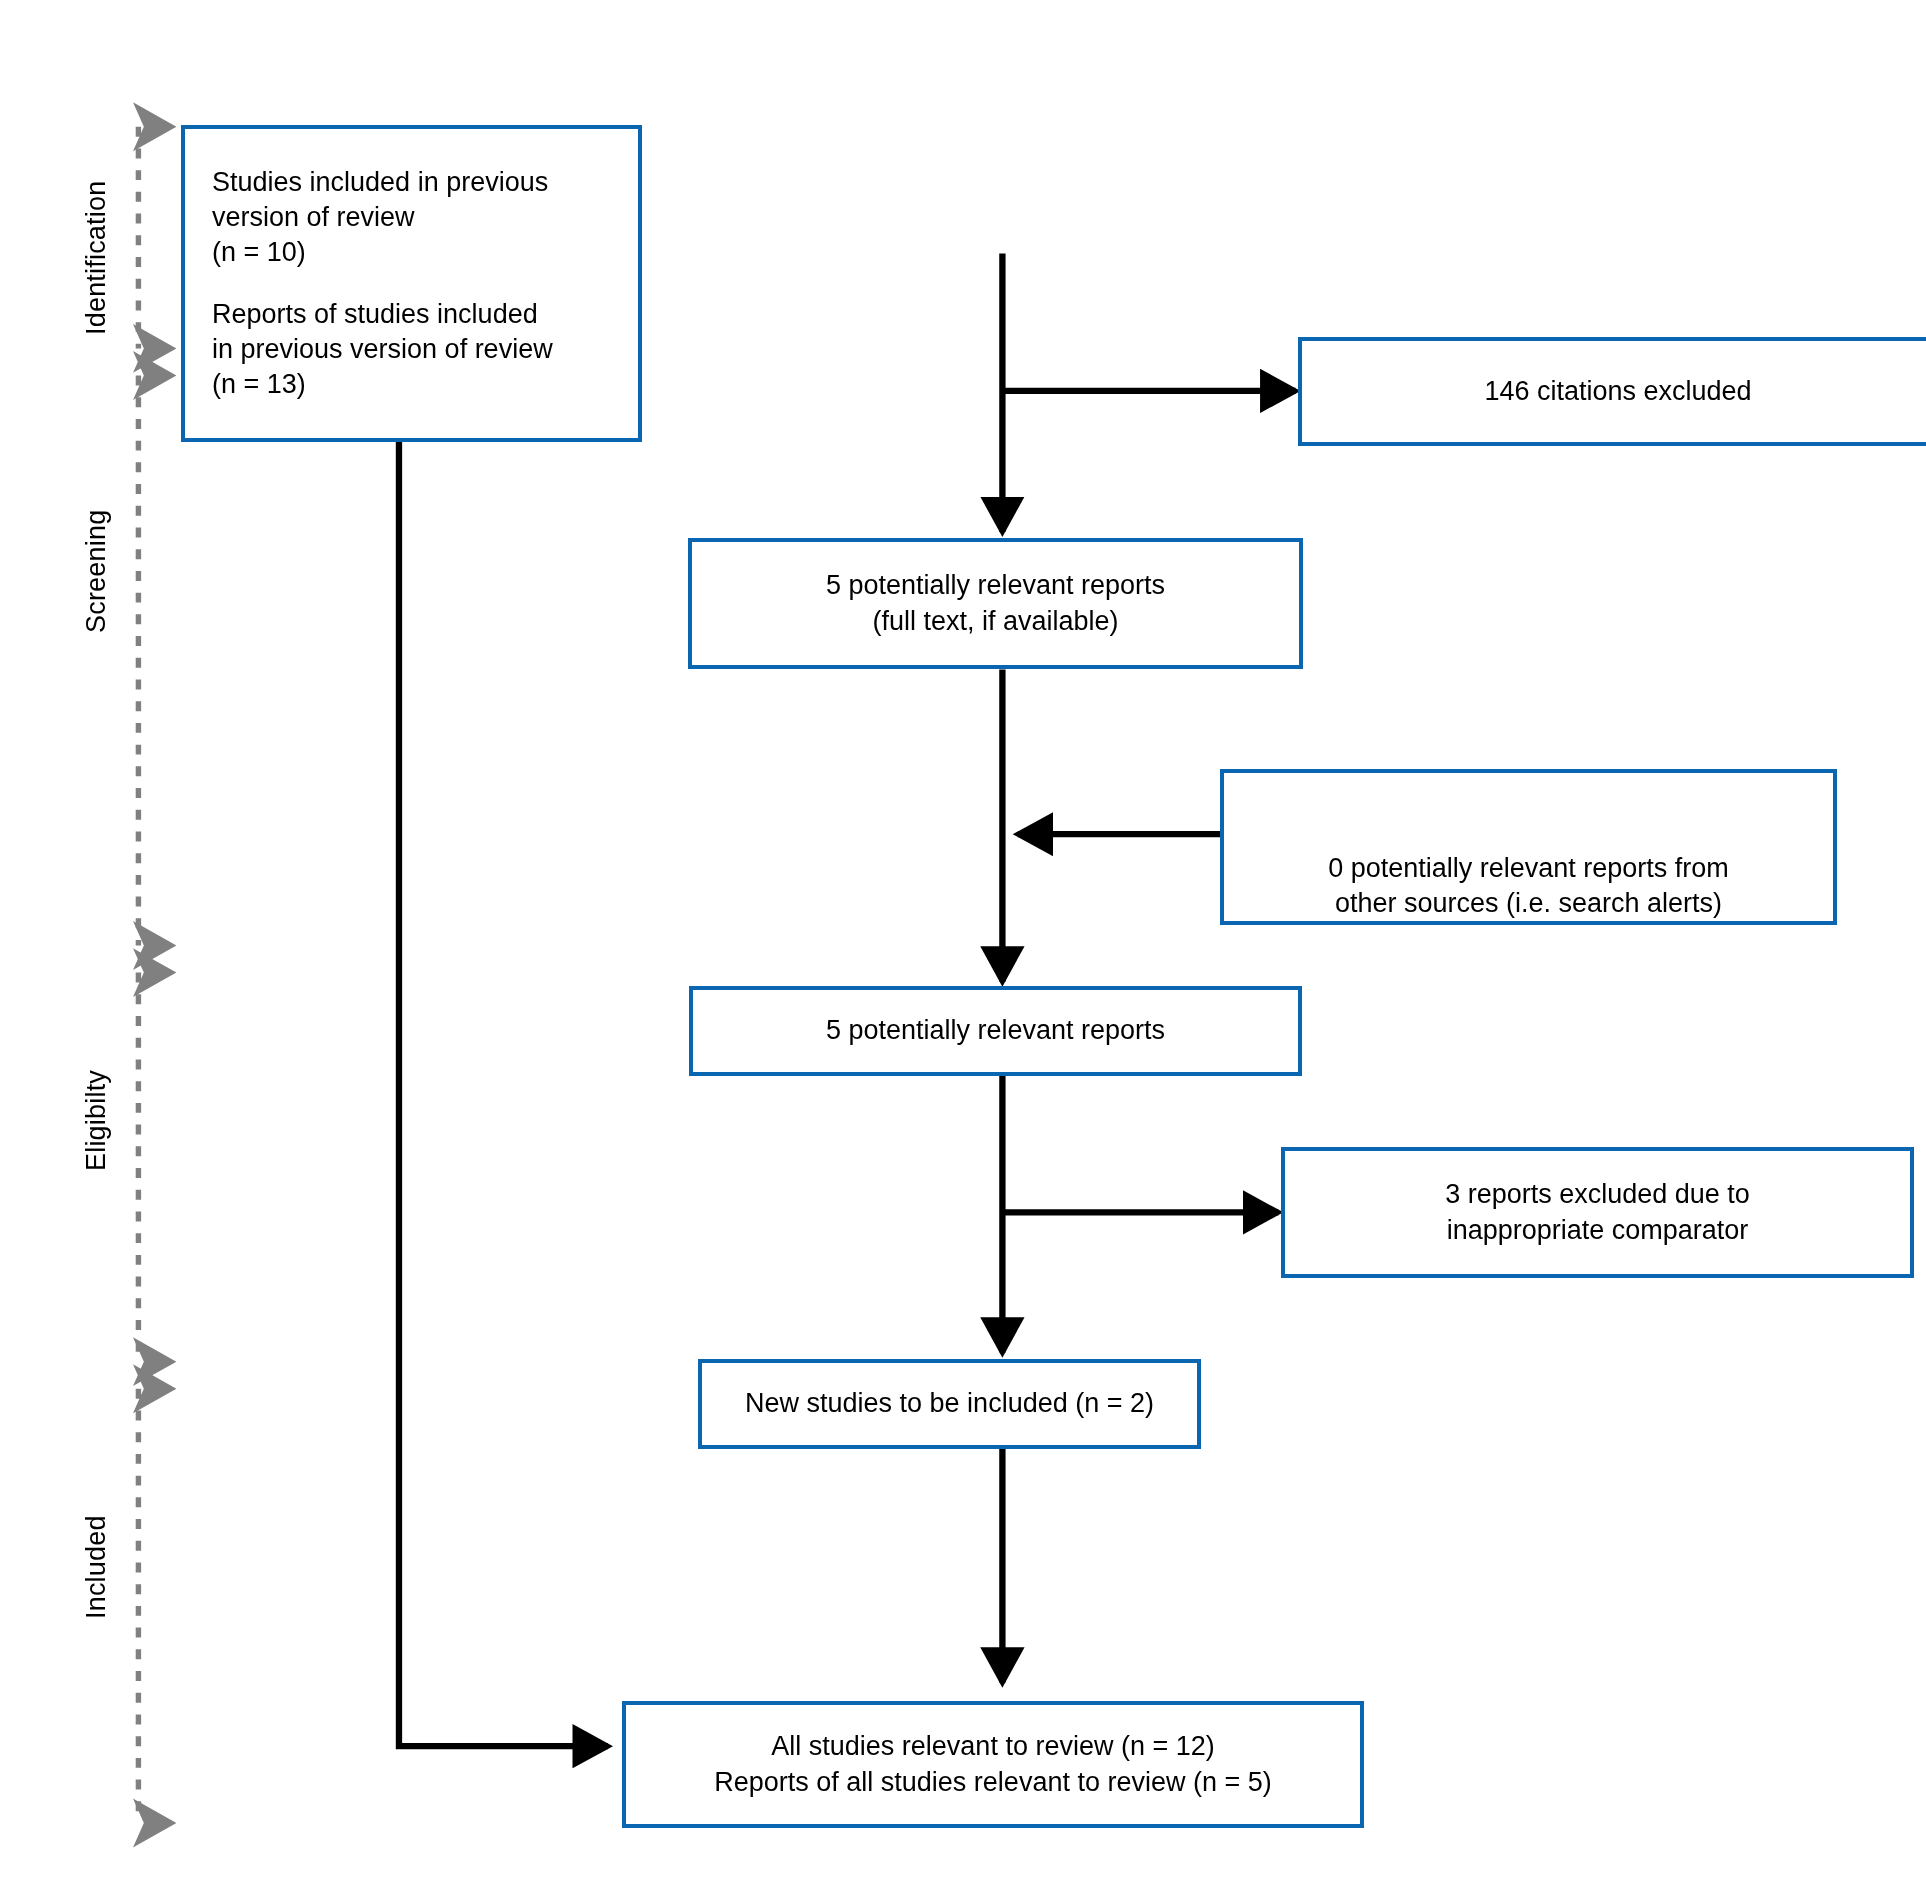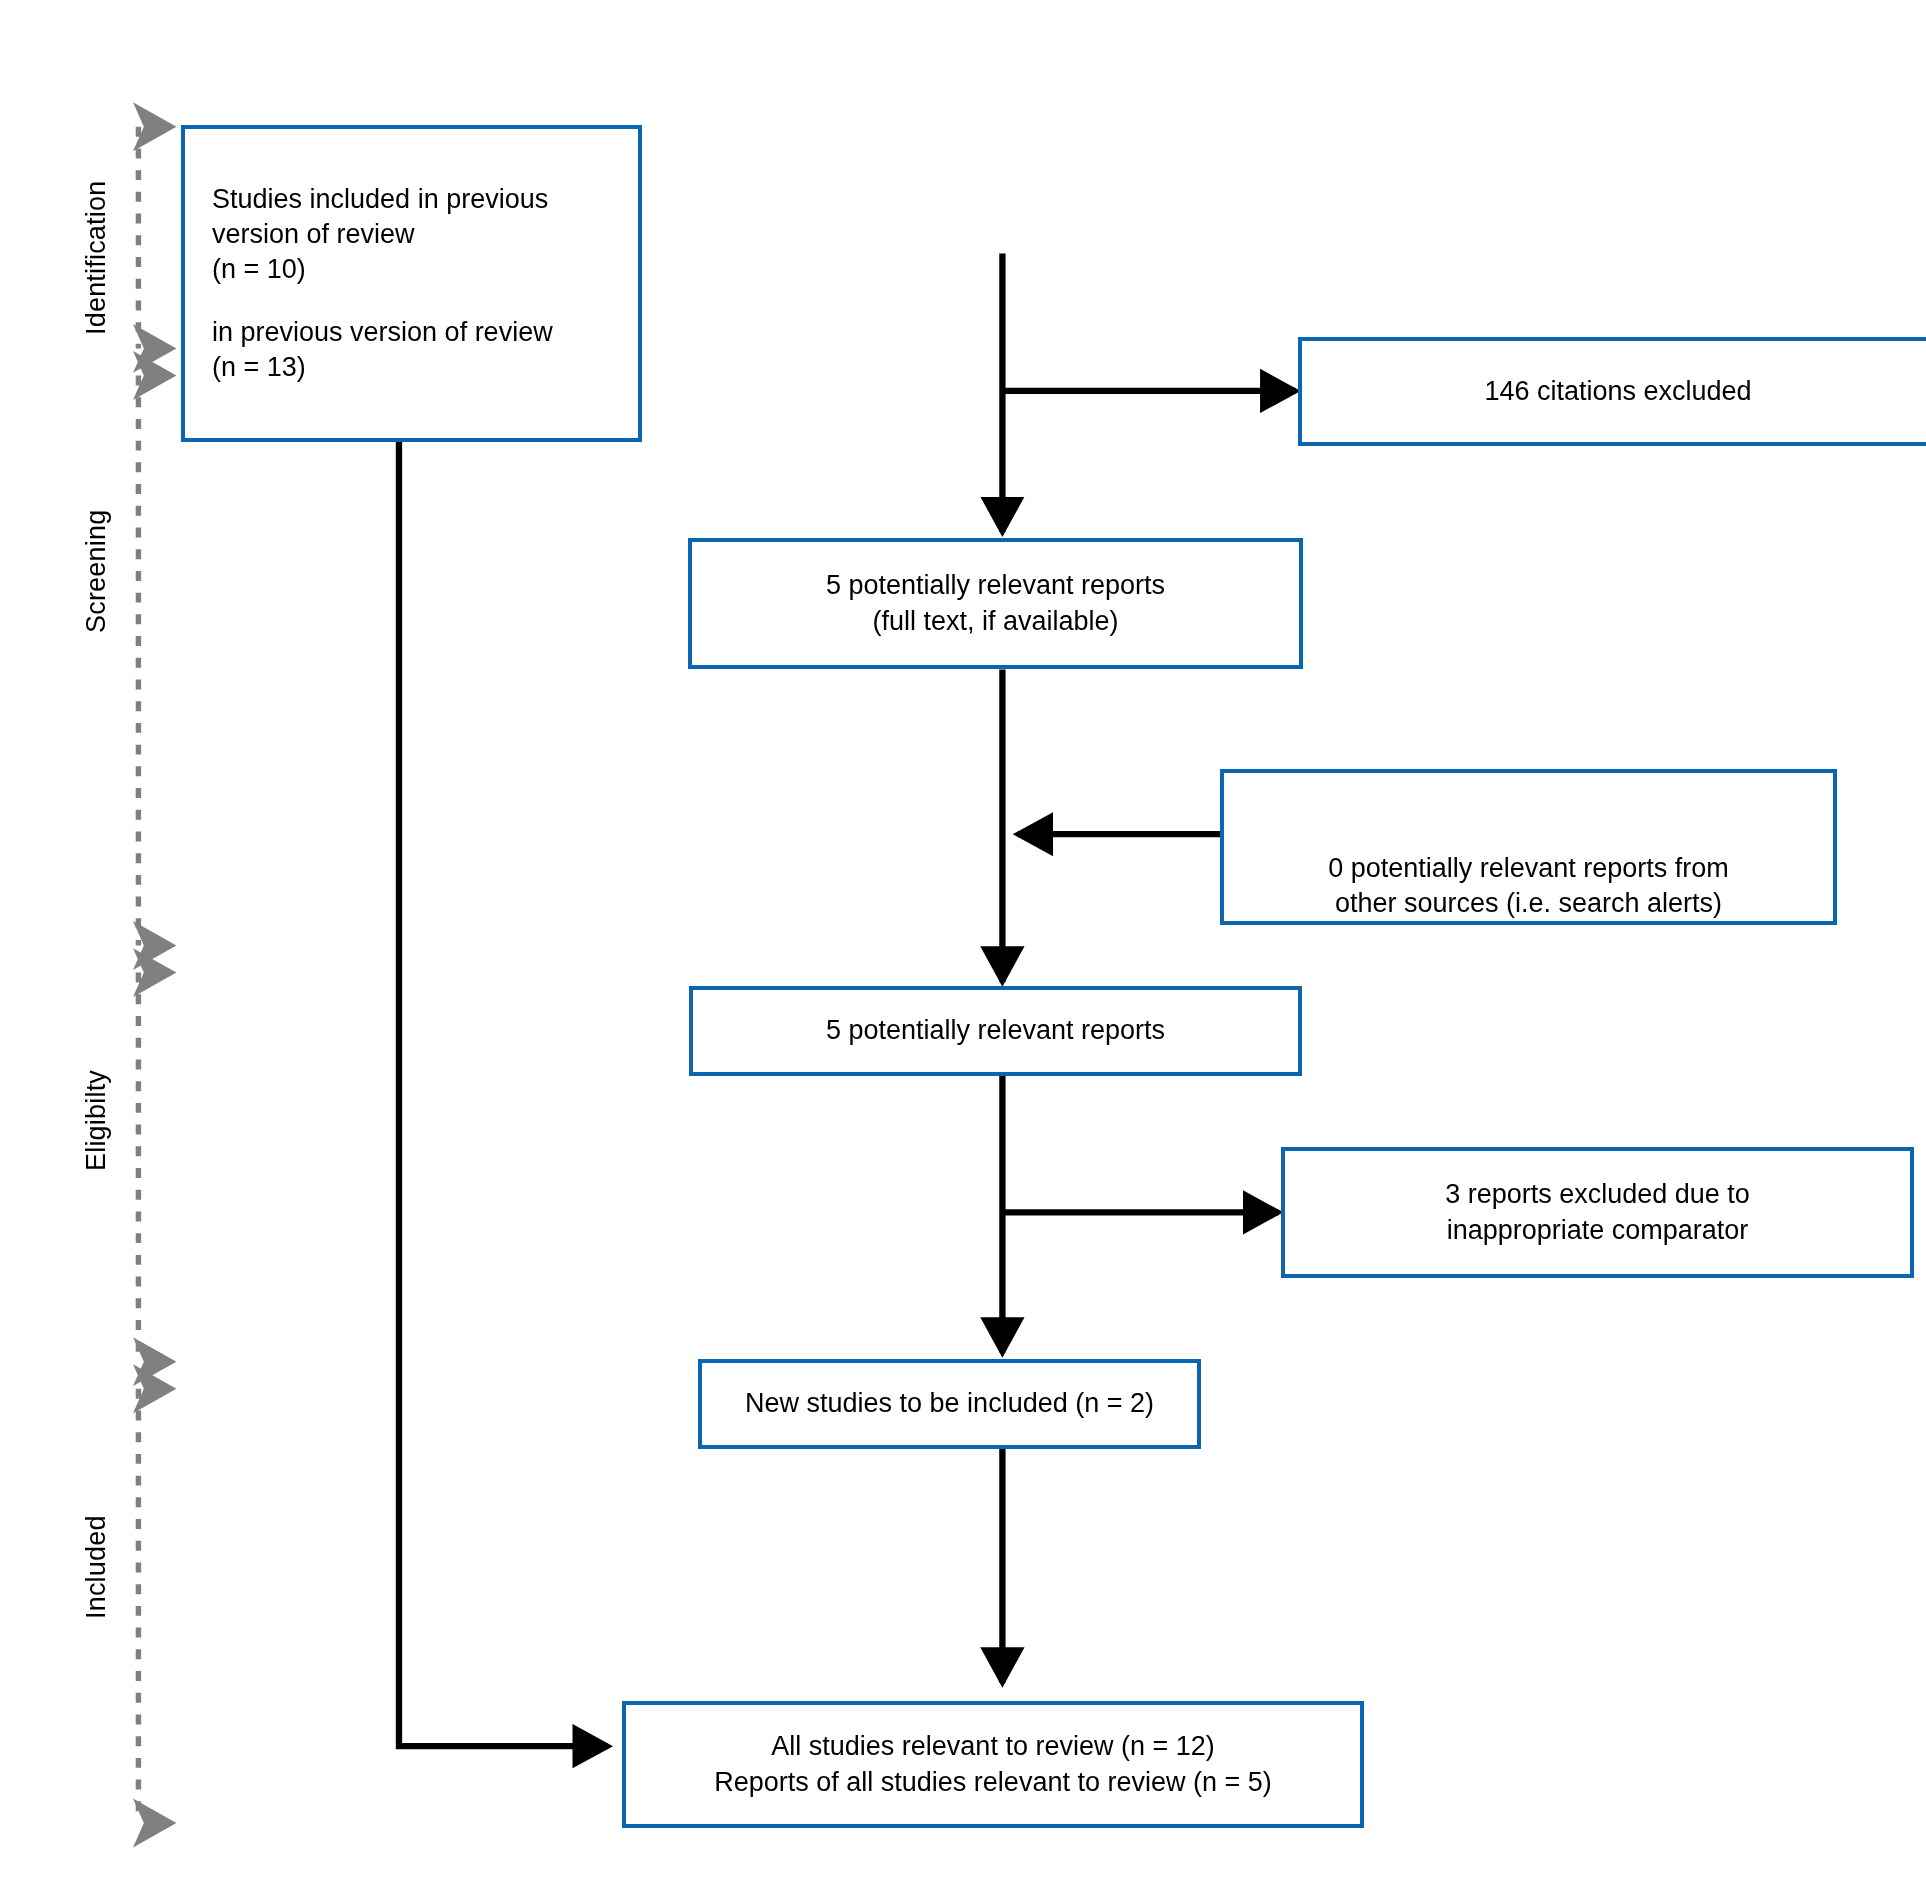--- a/index.html
+++ b/index.html
@@ -103,20 +103,21 @@
       <path d="M 441 488 L 441 1930 L 672 1930" marker-end="url(#bk)"></path>
     </g>
   </svg>
 
   <div class="box left-align" style="left:181px; top:125px; width:461px; height:317px;">
     <span class="txt">
       <span class="ln">Studies included in previous</span>
       <span class="ln">version of review</span>
       <span class="ln">(n = 10)</span>
       <span class="spacer"></span>
+      <span class="ln">Reports of studies included</span>
       <span class="ln">in previous version of review</span>
       <span class="ln">(n = 13)</span>
     </span>
   </div>
 
 
   <div class="box center-align" style="left:1298px; top:337px; width:640px; height:109px;">
     <span class="txt">
       <span class="ln">146 citations excluded</span>
     </span>

